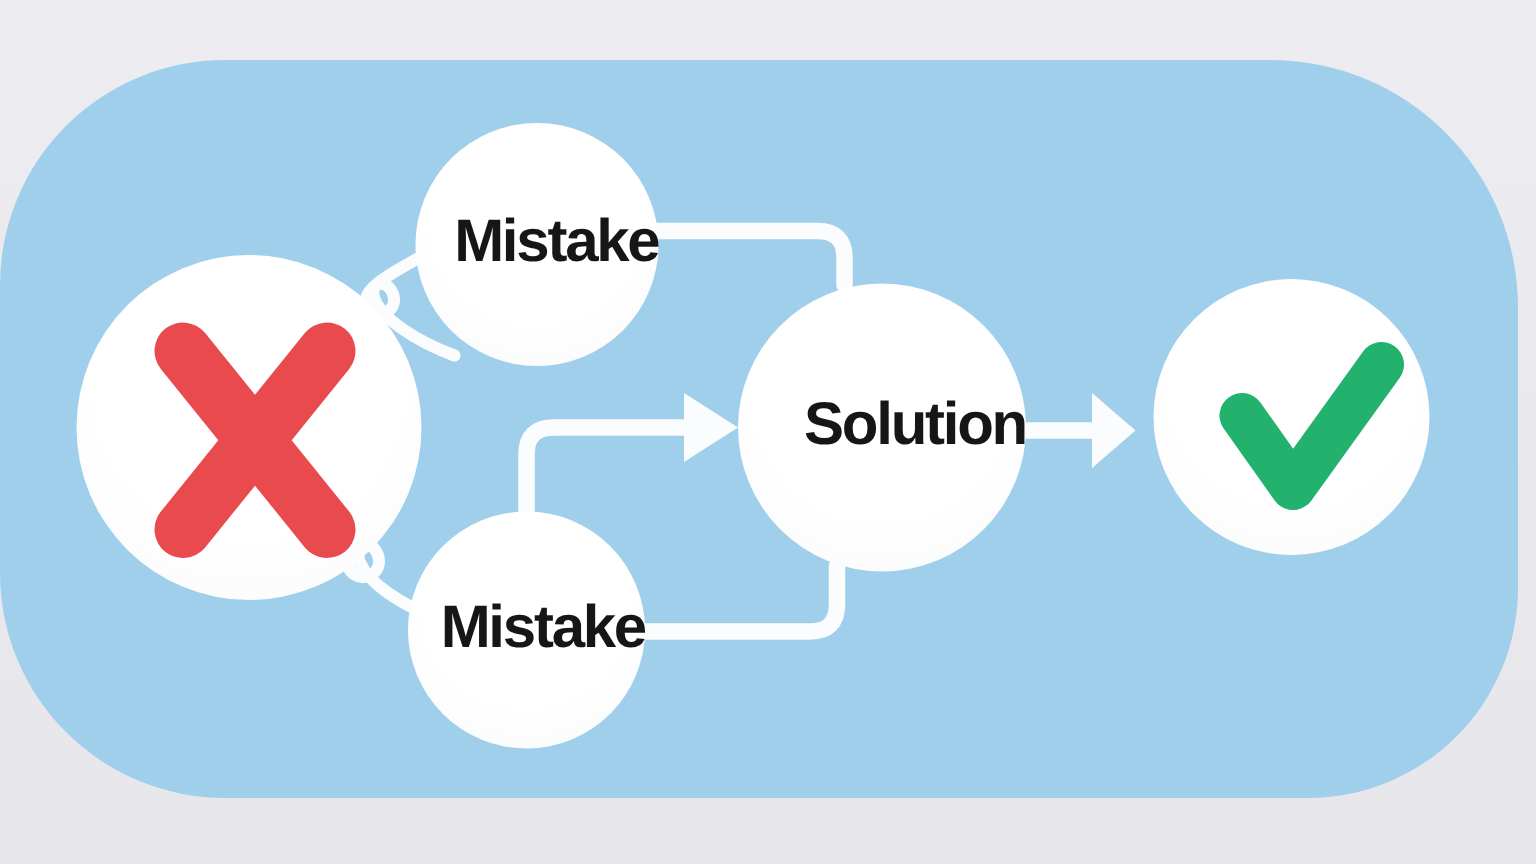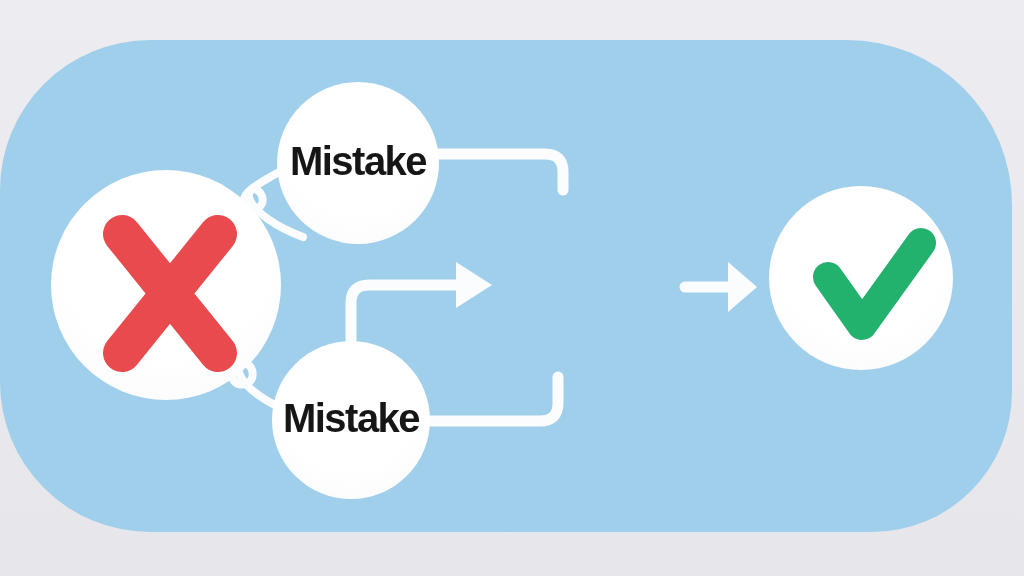--- a/index.html
+++ b/index.html
@@ -33,21 +33,21 @@
     top: 0;
     width: 1024px;
     height: 576px;
   }
   .node {
     position: absolute;
     background: radial-gradient(circle at 50% 38%, #ffffff 55%, #f8f9fb 100%);
     border-radius: 50%;
     display: flex;
     align-items: center;
-    justify-content: center;
+    justify-content: flex-end;
   }
   .node-error    { left: 51px;  top: 170px; width: 230px; height: 230px; }
   .node-mistake-top    { left: 277px; top: 82px;  width: 162px; height: 162px; }
   .node-mistake-bottom { left: 272px; top: 341px; width: 158px; height: 158px; }
   .node-solution { left: 492px; top: 189px; width: 192px; height: 192px; }
   .node-success  { left: 769px; top: 186px; width: 184px; height: 184px; }
   .node-label {
     font-size: 40px;
     font-weight: 800;
     letter-spacing: -1.5px;
@@ -90,20 +90,23 @@
   </div>
 
   <div class="node node-mistake-top">
     <span class="node-label">Mistake</span>
   </div>
 
   <div class="node node-mistake-bottom">
     <span class="node-label">Mistake</span>
   </div>
 
+  <div class="node node-solution">
+    <span class="node-label">Solution</span>
+  </div>
 
   <div class="node node-success">
     <svg class="node-icon-svg" width="184" height="184" viewBox="0 0 184 184" xmlns="http://www.w3.org/2000/svg">
       <path d="M 59 91 L 93 139 L 152 57" fill="none" stroke-width="30" stroke-linecap="round" stroke-linejoin="round" stroke="#22b26e"></path>
     </svg>
   </div>
 
 </div>
 
 </body></html>

